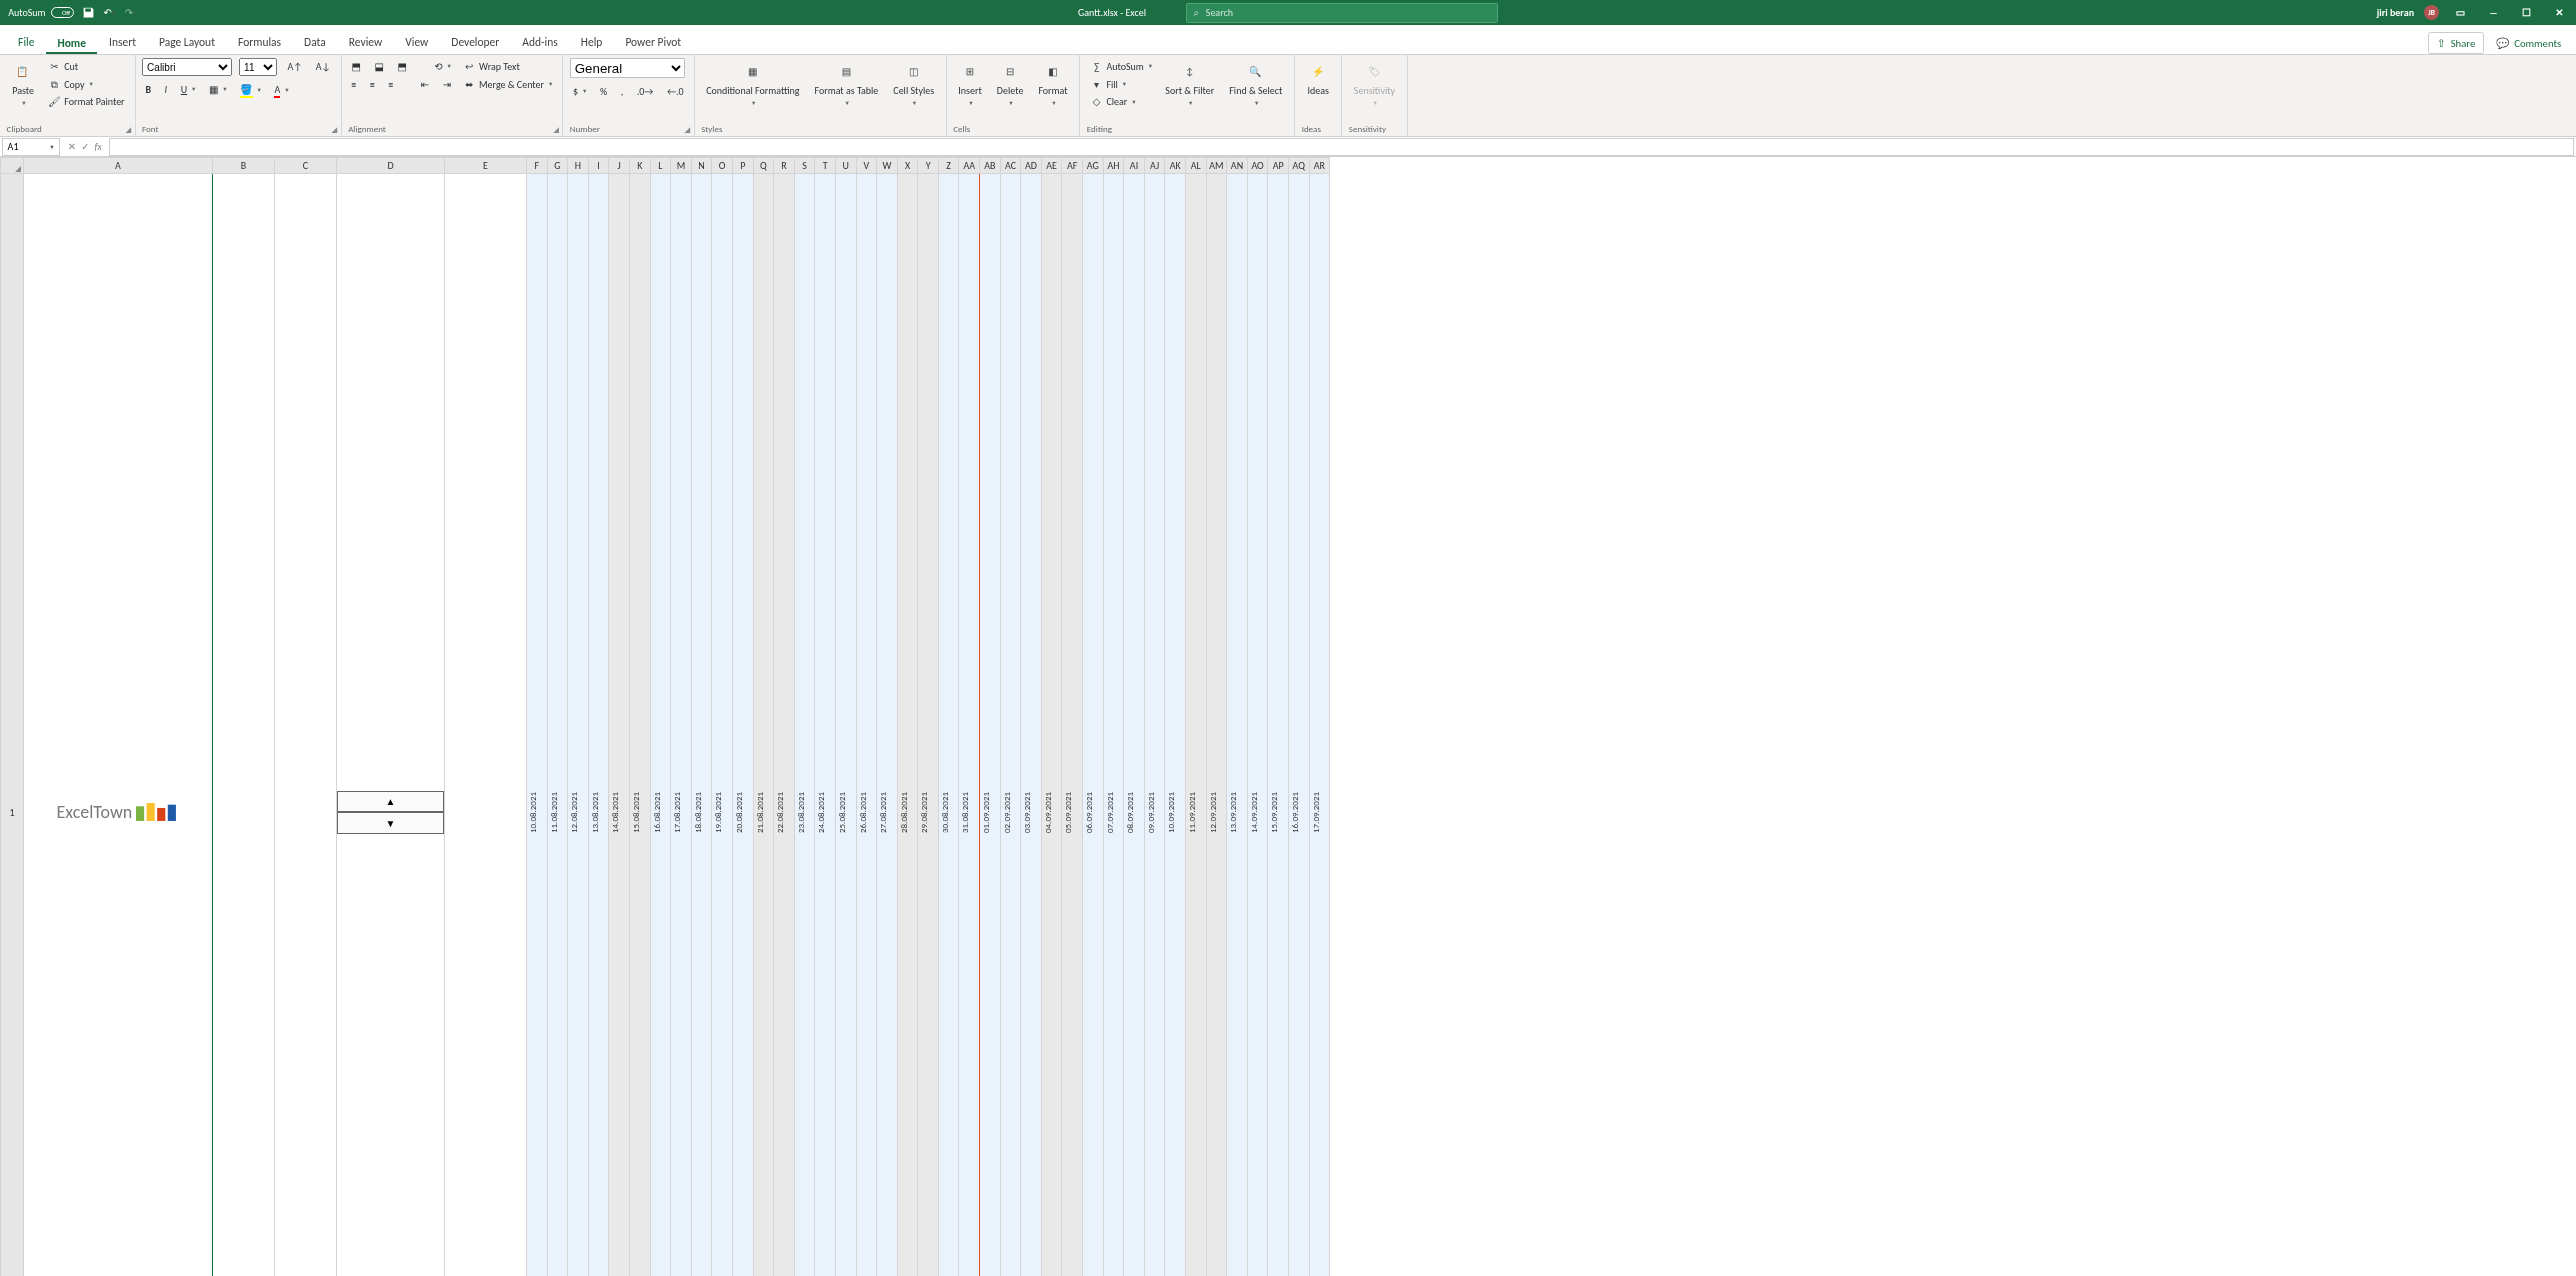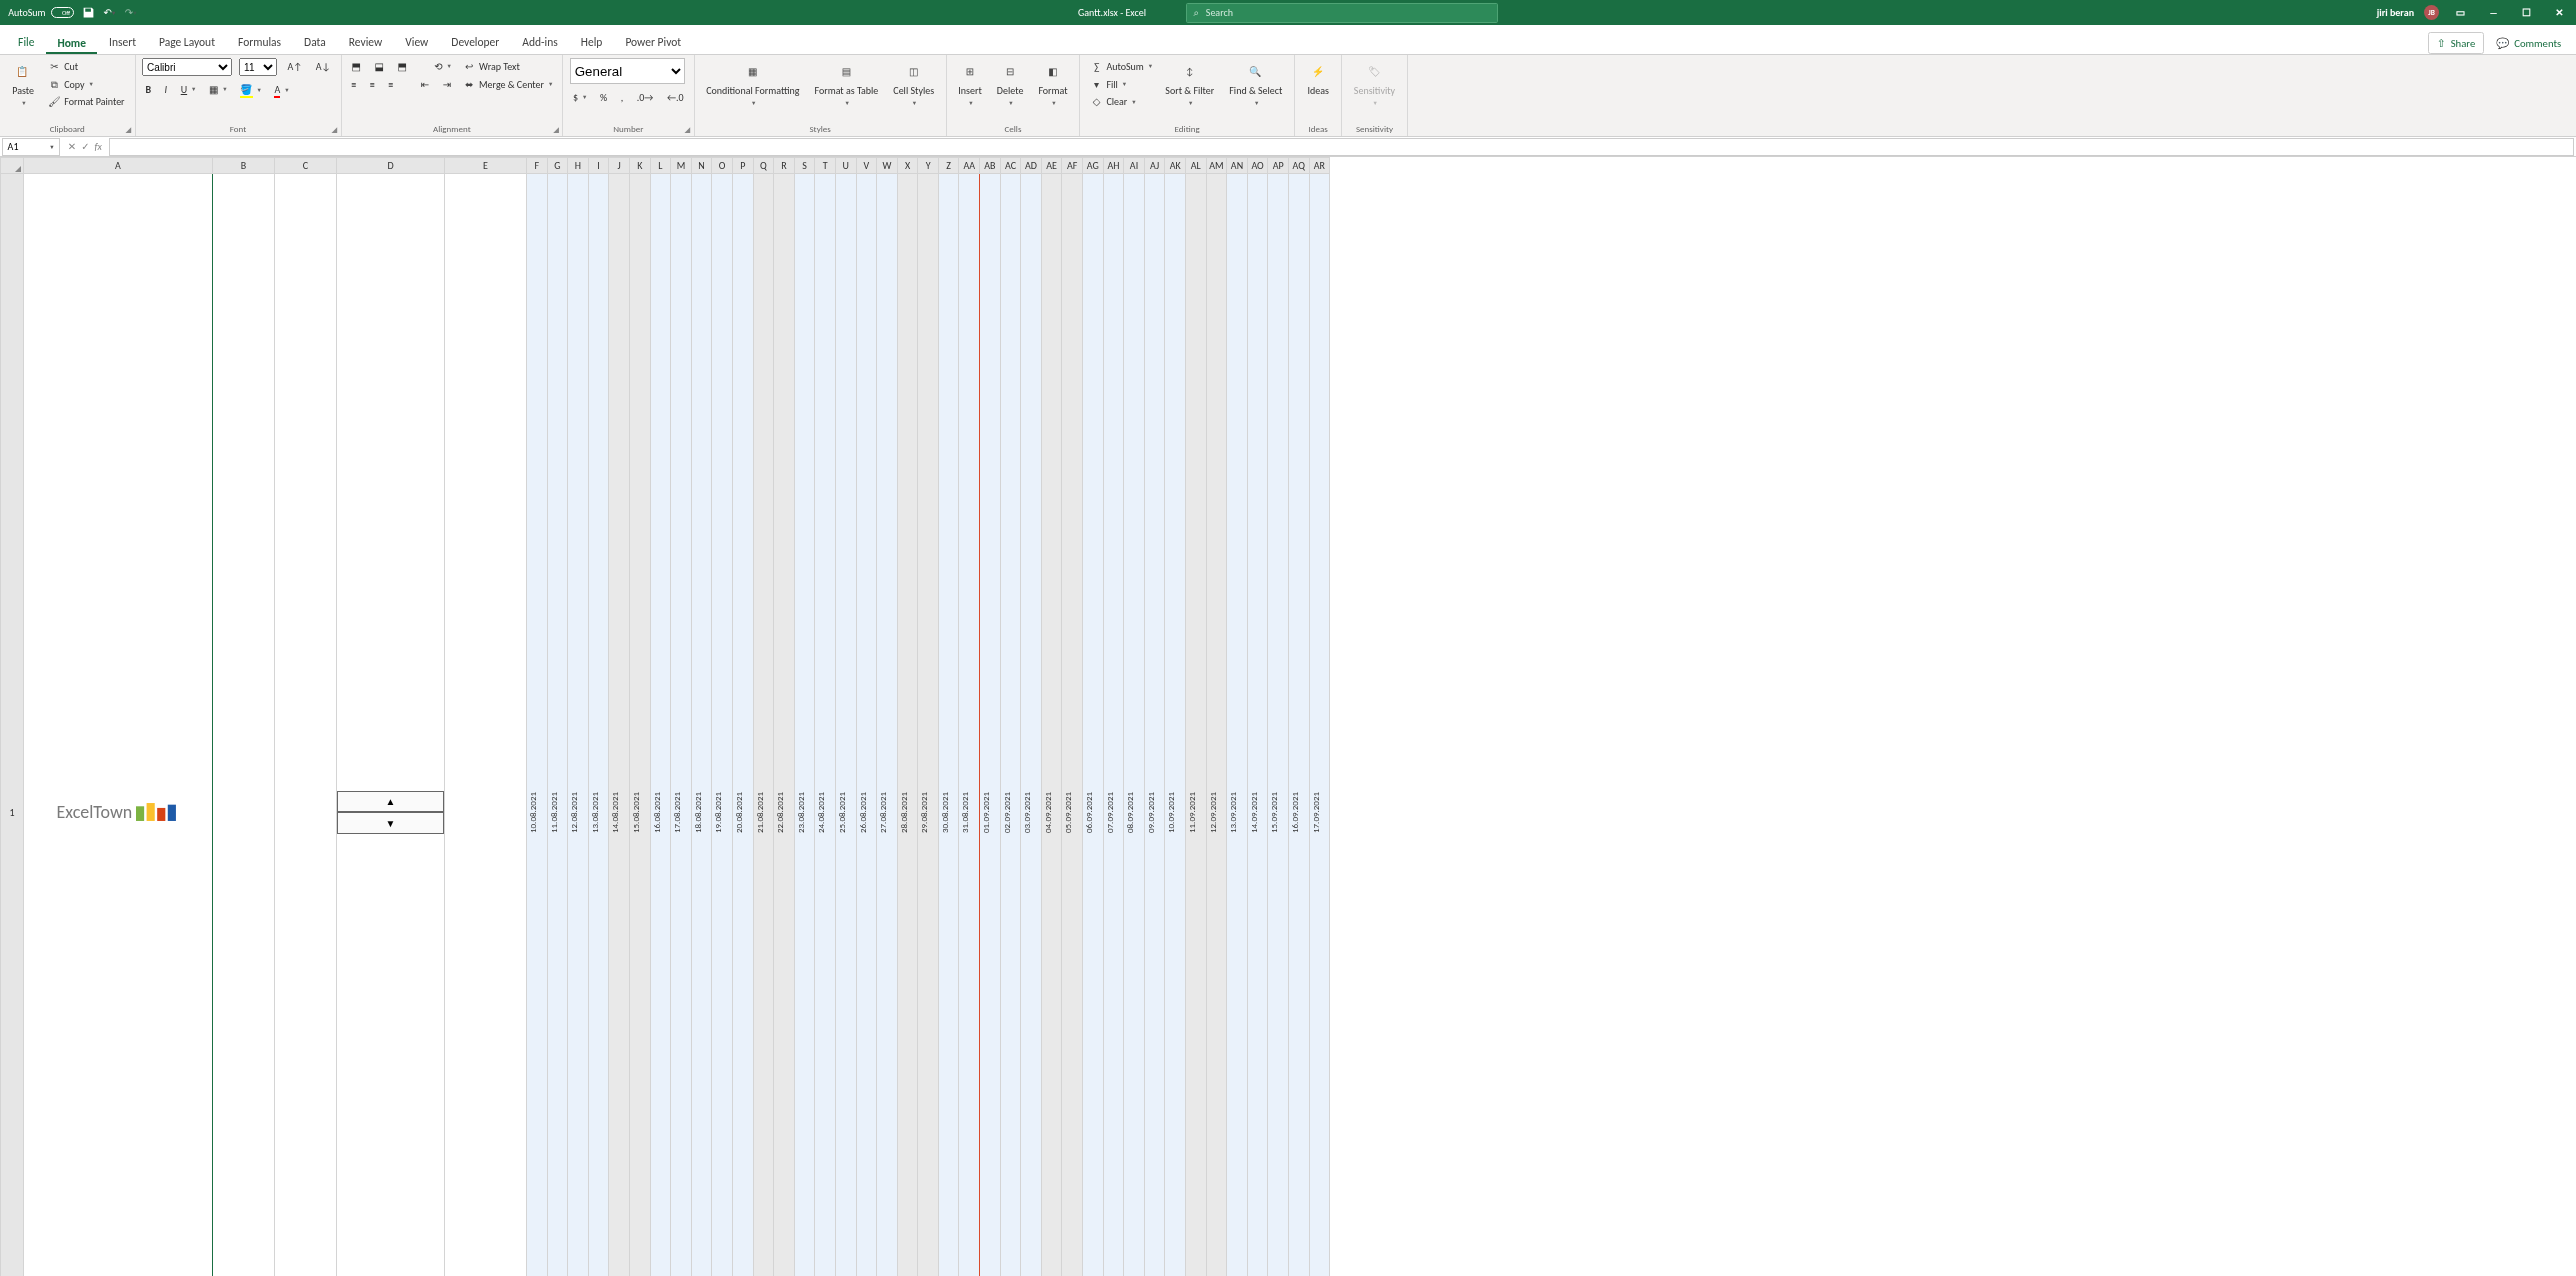--- a/index.html
+++ b/index.html
@@ -18,21 +18,21 @@
   .ribbon-tabs { background:#fff; height:30px; display:flex; align-items:flex-end; padding:0 6.6px; border-bottom:0.8px solid #d0d0d0; font-size:11.5px; }
   .rtab { padding:5px 11.5px 5px 11.5px; color:#444; cursor:pointer; }
   .rtab.active { color:#1a6e42; border-bottom:2.5px solid #1a6e42; font-weight:600; padding-bottom:2.5px; }
   .rtab.file { background:#fff; color:#1a6e42;margin-top:40px; }
   .tabs-right { margin-left:auto; display:flex; gap:3.3px; }
   .share-btn { display:flex; align-items:center; gap:5px; padding:3.3px 8.2px; border:0.8px solid #ccc; border-radius:2.5px; color:#1a6e42; font-size:10.7px;}
   .comments-btn { display:flex; align-items:center; gap:5px; padding:3.3px 8.2px; color:#1a6e42; font-size:10.7px;}
   .ribbon { background:#f3f2f1; height:82px; display:flex; border-bottom:0.8px solid #d0d0d0; }
   .rgroup { border-right:0.8px solid #d8d8d8; padding:3.3px 6.6px 1.6px 6.6px; display:flex; flex-direction:column; position:relative; }
   .rgroup-body { flex:1; display:flex; gap:5px; align-items:flex-start; }
-  .rgroup-label { text-align:center; font-size:9px; color:#666; padding-top:1.6px; }
+  .rgroup-label { text-align:left; font-size:9px; color:#666; padding-top:1.6px; }
   .dlaunch { position:absolute; right:3.3px; bottom:1.6px; font-size:7.4px; color:#888; }
   .vstack { display:flex; flex-direction:column; gap:1.6px; }
   .hstack { display:flex; align-items:flex-start; gap:7px; }
   .rbtn { display:flex; align-items:center; gap:3.3px; padding:1.6px 3.3px; font-size:10px; color:#333; cursor:pointer; }
   .big-btn { display:flex; flex-direction:column; align-items:center; padding:1.6px 5px; color:#333; font-size:10px; gap:1.6px; text-align:center;}
   .icon { width:13px; height:13px; display:inline-flex; align-items:center; justify-content:center; color:#444;}
   .icon-lg { width:23px; height:23px; }
   select.font-name { width:90px; height:18px; font-size:10px;}
   select.font-size { width:38px; height:18px; font-size:10px;}
   .btnborder { border:0.8px solid #c0c0c0; background:#fff; }
@@ -215,21 +215,21 @@
             <span class="dd">▾</span>
           </div>
       </div>
     </div>
     <div class="rgroup-label">Alignment</div>
     <span class="dlaunch">◢</span>
   </div>
 
   <div class="rgroup">
     <div class="rgroup-body vstack" style="gap:5px">
-      <select class="btnborder" style="width:115px;height:26px"><option>General</option></select>
+      <select class="btnborder" style="width:115px;height:20px"><option>General</option></select>
       <div class="hstack">
         <span class="rbtn">$<span class="dd">▾</span></span>
         <span class="rbtn">%</span>
         <span class="rbtn">,</span>
         <span class="rbtn">.0→</span>
         <span class="rbtn">←.0</span>
       </div>
     </div>
     <div class="rgroup-label">Number</div>
     <span class="dlaunch">◢</span>

